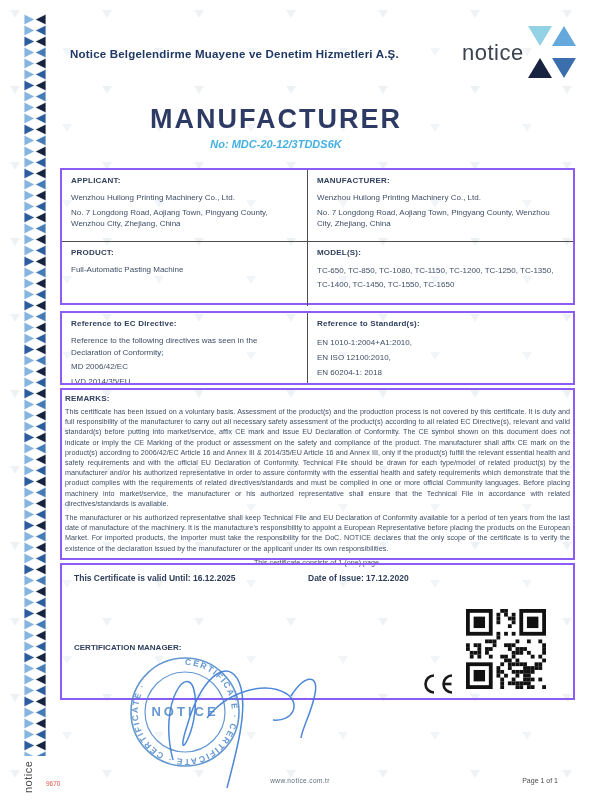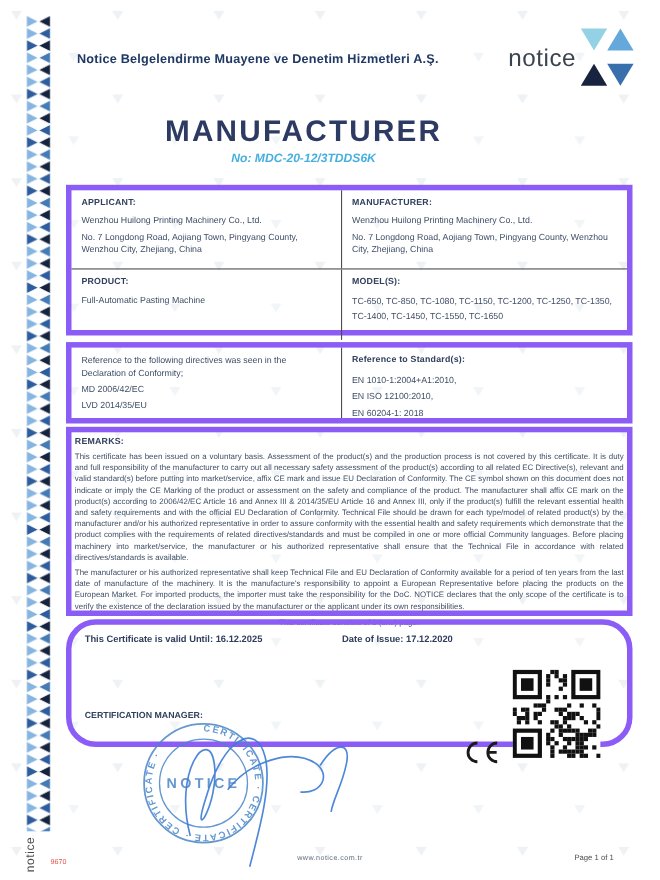--- a/index.html
+++ b/index.html
@@ -32,25 +32,25 @@
   .title {
     left:56px; top:104px; width:440px; text-align:center;
     font-size:27px; font-weight:bold; color:#2d3a64; letter-spacing:2px; z-index:2;
   }
   .cert-no {
     left:56px; top:138px; width:440px; text-align:center;
     font-size:11px; font-weight:bold; color:#45b0e0; z-index:2;font-style:italic;
   }
 
   
-  .box { left:60px; width:515px; border:5px solid #8b5cf6; background:transparent; z-index:2; }
+  .box { left:60px; width:515px; border:2px solid #8b5cf6; background:transparent; z-index:2; }
   .box1 { top:168px; height:137px; }
   .box2 { top:311px; height:74px; }
   .box3 { top:388px; height:172px; padding:4px 3px; }
-  .box4 { top:563px; height:116px;border-radius:27px; }
+  .box4 { top:563px; height:137px; }
 
   .grid2 { display:grid; grid-template-columns:245px 1fr; height:100%; }
   .cell { padding:6px 9px; border-left:1px solid #4d4d4d; overflow:hidden; }
   .cell:first-child { border-left:none; }
   .row-top { border-bottom:1px solid #4d4d4d; height:72px; }
   .row-bottom { height:64px; }
 
   .lbl { font-size:8px; font-weight:bold; color:#31405e; margin-bottom:7px; letter-spacing:0.2px; }
   .val { font-size:8px; line-height:1.45; color:#3f4e66; }
   .val + .val { margin-top:3px; }
@@ -145,20 +145,21 @@
     <div class="cell">
       <div class="lbl">MODEL(S):</div>
       <div class="val" style="line-height:1.8">TC-650, TC-850, TC-1080, TC-1150, TC-1200, TC-1250, TC-1350, TC-1400, TC-1450, TC-1550, TC-1650</div>
     </div>
   </div>
 </div>
 
 <div class="abs box box2">
   <div class="grid2" style="height:100%;">
     <div class="cell">
+      <div class="lbl">Reference to EC Directive:</div>
       <div class="val">Reference to the following directives was seen in the Declaration of Conformity;</div>
       <div class="val">MD 2006/42/EC</div>
       <div class="val">LVD 2014/35/EU</div>
     </div>
     <div class="cell">
       <div class="lbl">Reference to Standard(s):</div>
       <div class="std-line">EN 1010-1:2004+A1:2010,</div>
       <div class="std-line">EN ISO 12100:2010,</div>
       <div class="std-line">EN 60204-1: 2018</div>
     </div>

